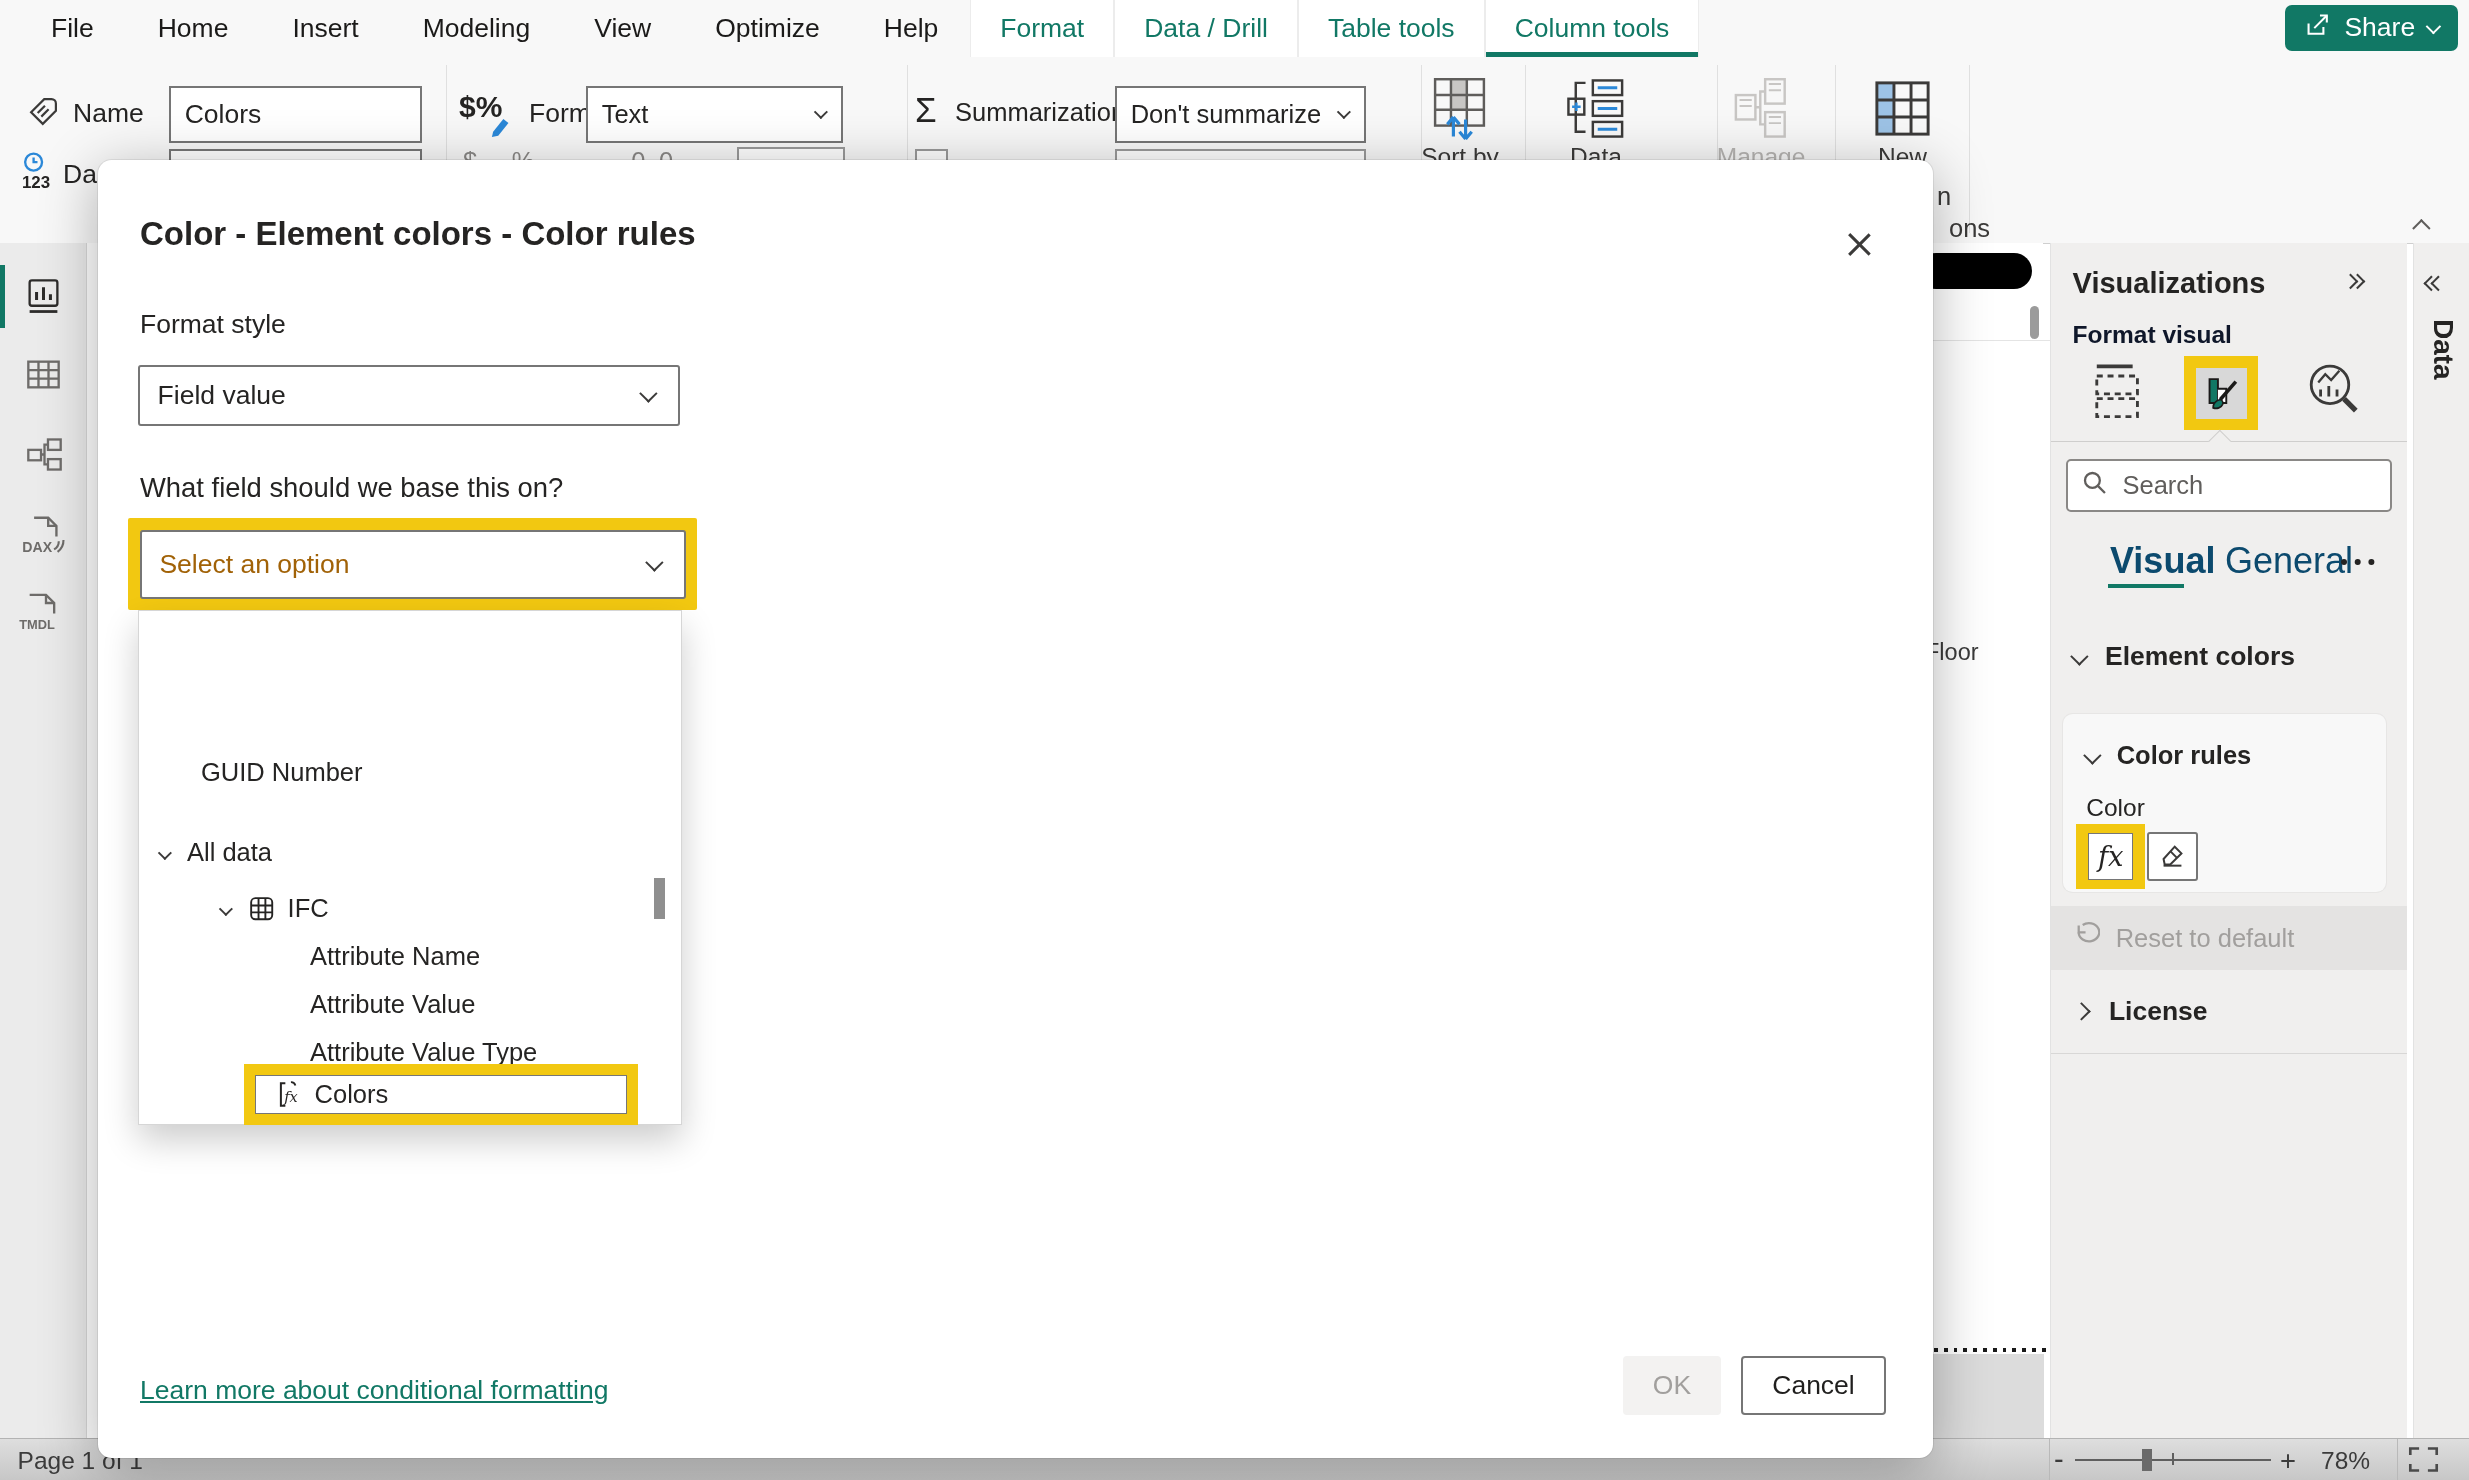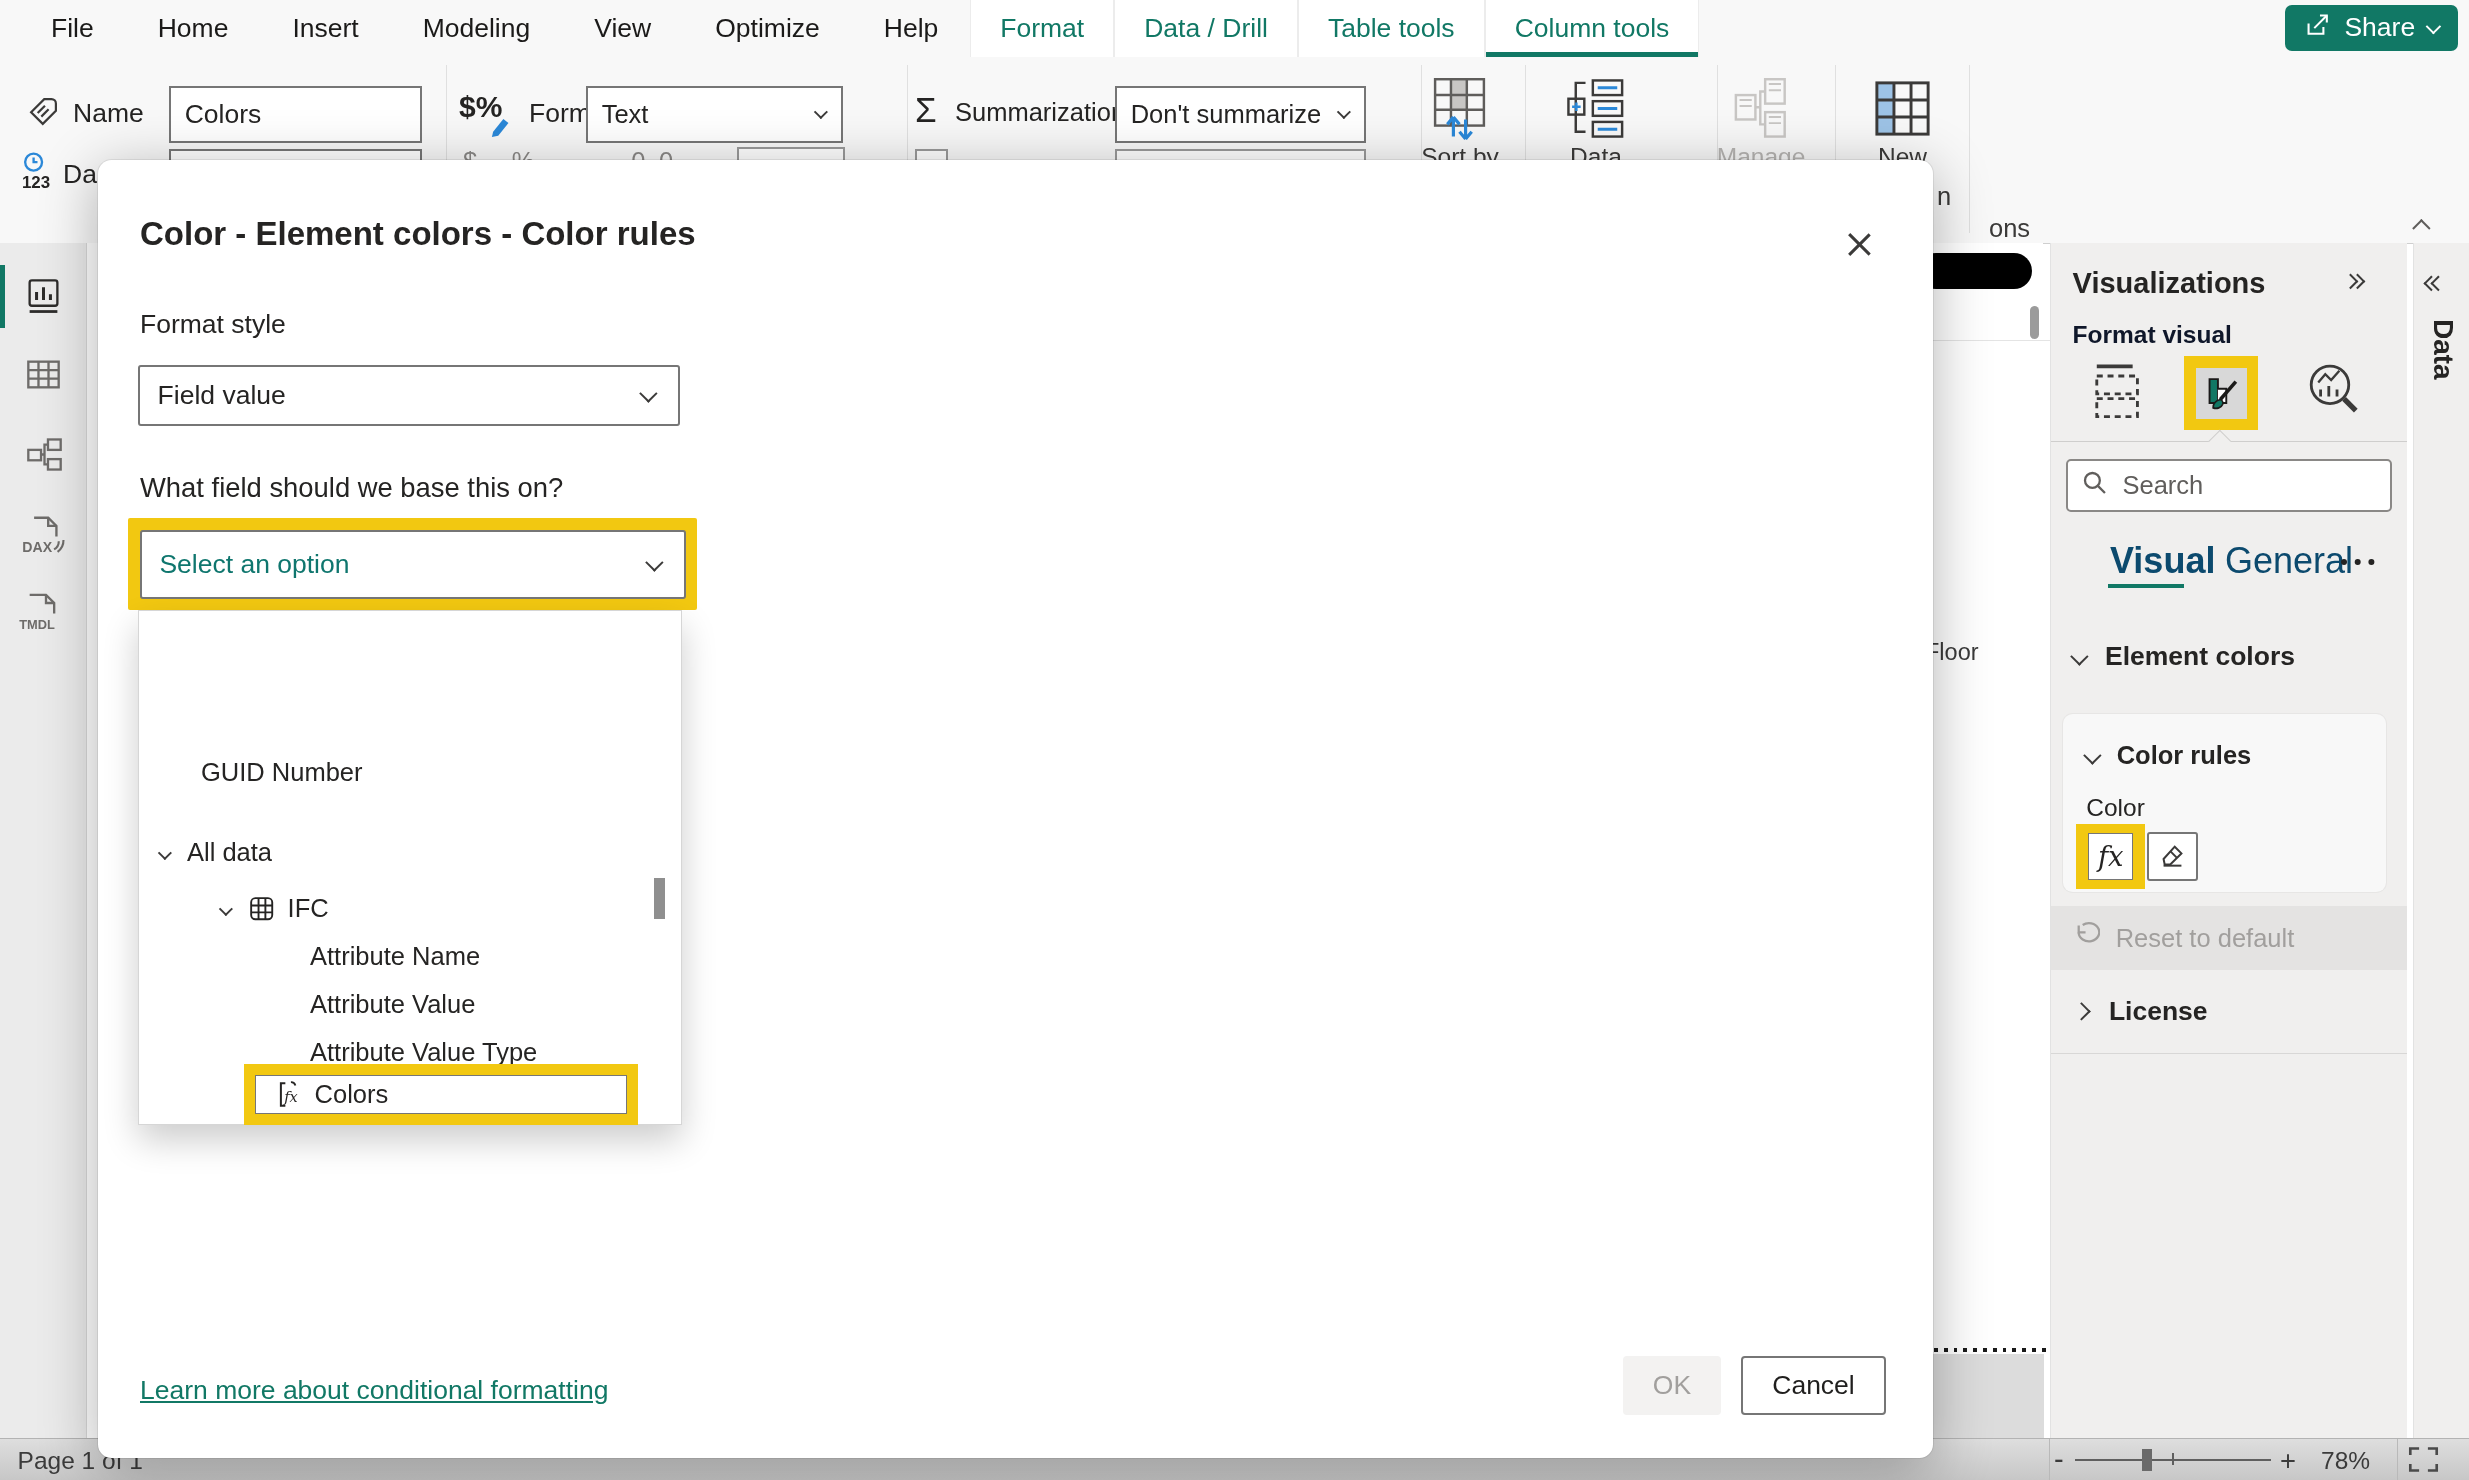--- a/index.html
+++ b/index.html
@@ -93,21 +93,21 @@
   .zoom-tick{position:absolute;left:2172px;top:13.7px;width:2px;height:12.7px;background:#5f5f5f;}
 
   
   .dialog{position:absolute;left:98px;top:160px;width:1835px;height:1298px;background:#fff;border-radius:13.7px;box-shadow:0 11.8px 59px rgba(0,0,0,.30),0 0 0 1px rgba(0,0,0,.07);z-index:10;}
   .dlg-title{position:absolute;left:42px;top:55px;font-size:33px;font-weight:600;color:#252423;}
   .dlg-close{position:absolute;left:1743px;top:67px;width:35px;height:35px;display:flex;align-items:center;justify-content:center;}
   .dlg-label{position:absolute;font-size:26.5px;color:#252423;}
   .dlg-select{position:absolute;background:#fff;border:2px solid #767676;border-radius:2.9px;box-sizing:border-box;display:flex;align-items:center;padding-left:17.6px;font-size:26.5px;color:#252423;}
   .dlg-select .chv{position:absolute;right:23.5px;top:50%;margin-top:-8.8px;}
   .yellow-frame{position:absolute;left:30px;top:358px;width:569px;height:92px;background:#F2C811;border-radius:2px;}
-  .yf-combo{position:absolute;left:11.8px;top:11.8px;width:546px;height:69px;background:#fff;border:2px solid #767676;border-radius:2.9px;box-sizing:border-box;display:flex;align-items:center;padding-left:17.6px;font-size:26.5px;color:#0f766e;}
+  .yf-combo{position:absolute;left:11.8px;top:11.8px;width:546px;height:69px;background:#fff;border:2px solid #767676;border-radius:2.9px;box-sizing:border-box;display:flex;align-items:center;padding-left:17.6px;font-size:26.5px;color:#a16207;}
   .yf-combo .chv{position:absolute;right:23.5px;top:50%;margin-top:-8.8px;}
   .dropdown{position:absolute;left:40px;top:450px;width:544px;height:515px;background:#fff;border:1px solid #d6d6d6;box-shadow:0 15.7px 33px rgba(0,0,0,.20);box-sizing:border-box;}
   .dd-row{position:absolute;left:0;width:100%;height:47px;display:flex;align-items:center;font-size:25.5px;color:#252423;box-sizing:border-box;}
   .dd-row .chv{margin-right:17.6px;}
   .dd-scroll{position:absolute;left:515px;top:267px;width:10.8px;height:41px;background:#8f8f8f;}
   .colors-frame{position:absolute;left:105px;top:453px;width:394px;height:61px;background:#F2C811;}
   .colors-inner{position:absolute;left:10.8px;top:10.8px;width:372px;height:39px;background:#fff;border:1px solid #767676;box-sizing:border-box;display:flex;align-items:center;gap:11.8px;padding-left:19.6px;font-size:25.5px;color:#252423;}
   .dlg-link{position:absolute;left:42px;top:1215px;font-size:26.5px;color:#117865;text-decoration:underline;}
   .btn-ok{position:absolute;left:1525px;top:1196px;width:98px;height:59px;background:#f3f2f1;border-radius:3.9px;display:flex;align-items:center;justify-content:center;font-size:26.5px;color:#a19f9d;}
   .btn-cancel{position:absolute;left:1643px;top:1196px;width:145px;height:59px;background:#fff;border:2px solid #767676;border-radius:3.9px;box-sizing:border-box;display:flex;align-items:center;justify-content:center;font-size:26.5px;color:#201f1e;}
@@ -230,21 +230,21 @@
     <span class="abs" style="left:1872px;top:17.6px;">
       <svg width="61" height="67" viewBox="0 0 50 54">
         <rect x="4" y="6" width="14" height="42" fill="#9dc3e6"></rect>
         <rect x="4" y="6" width="42" height="42" fill="none" stroke="#3b3a39" stroke-width="2.4"></rect>
         <path d="M18 6 v42 M32 6 v42 M4 20 h42 M4 34 h42" stroke="#3b3a39" stroke-width="2.4"></path>
       </svg>
     </span>
     <span class="rb-btn-label" style="left:1870px;top:86px;width:65px;">New</span>
 
     <span class="frag" style="left:1937px;top:125px;">n</span>
-    <span class="frag" style="left:1949px;top:157px;margin-left:40px;">ons</span>
+    <span class="frag" style="left:1949px;top:157px;">ons</span>
 
     <span class="chv up" style="position:absolute;left:2415px;top:165px;border-color:#5f5d5b;"></span>
   </div>
 
   <div class="sidebar">
     <div class="sb-active-bar"></div>
     <span class="sb-icon" style="top:35px;">
       <svg width="35" height="37" viewBox="0 0 30 32">
         <rect x="3" y="2" width="24" height="22" rx="2" fill="none" stroke="#2d2c2b" stroke-width="2"></rect>
         <path d="M9 19 v-7 M15 19 v-11 M21 19 v-5" stroke="#2d2c2b" stroke-width="2.6"></path>

